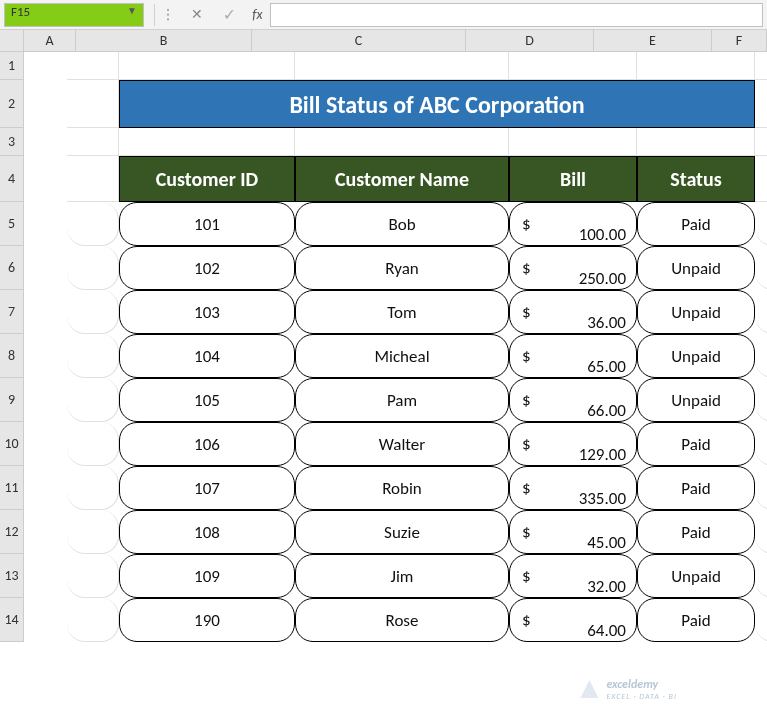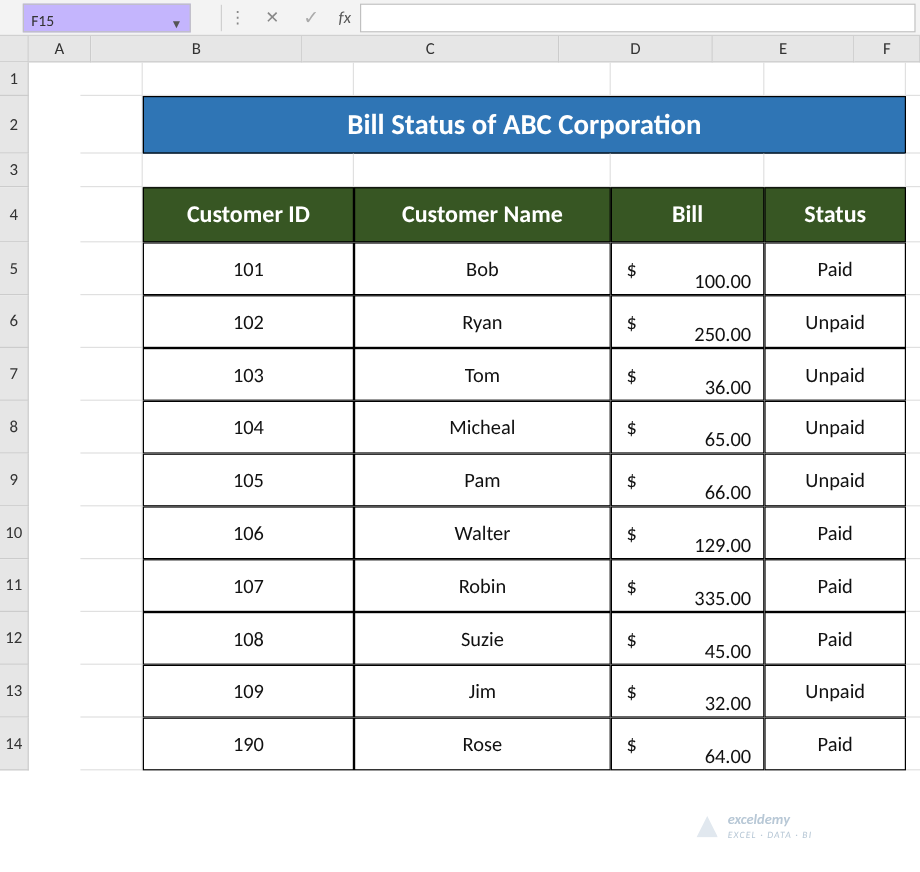--- a/index.html
+++ b/index.html
@@ -15,25 +15,25 @@
   .namebox-bar {
     display: flex;
     align-items: center;
     height: 30px;
     border-bottom: 1px solid #d0d0d0;
     background: #f3f3f3;
   }
   .namebox {
     width: 140px;
     height: 24px;
-    margin: 0 19px;
-    background: #c4b5fd;
+    margin: 0 4px;
+    background: #84cc16;
     border: 1px solid #c0c0c0;
     display: flex;
-    align-items: flex-end;
+    align-items: flex-start;
     padding: 0 6px;
     font-size: 13px;
     color: #333;
     position: relative;
   }
   .namebox-arrow {
     position: absolute;
     right: 6px;
     color: #555;
     font-size: 10px;
@@ -92,21 +92,21 @@
   .cC { width:214px; }
   .cD { width:128px; }
   .cE { width:118px; }
   .cF { width:55px; }
 
   
   .r1 { height:28px; }
   .r2 { height:48px; }
   .r3 { height:28px; }
   .r4 { height:46px; }
-  .rD { height:44px; }
+  .rD { height:44px;border-radius:18px; }
   .rh1{height:28px;} .rh2{height:48px;} .rh3{height:28px;} .rh4{height:46px;}
   .rhD{height:44px;}
 
   .title-merge {
     width: 636px; 
     height: 48px;
     background:#2f75b5;
     color:#fff;
     font-weight:bold;
     font-size:24px;

